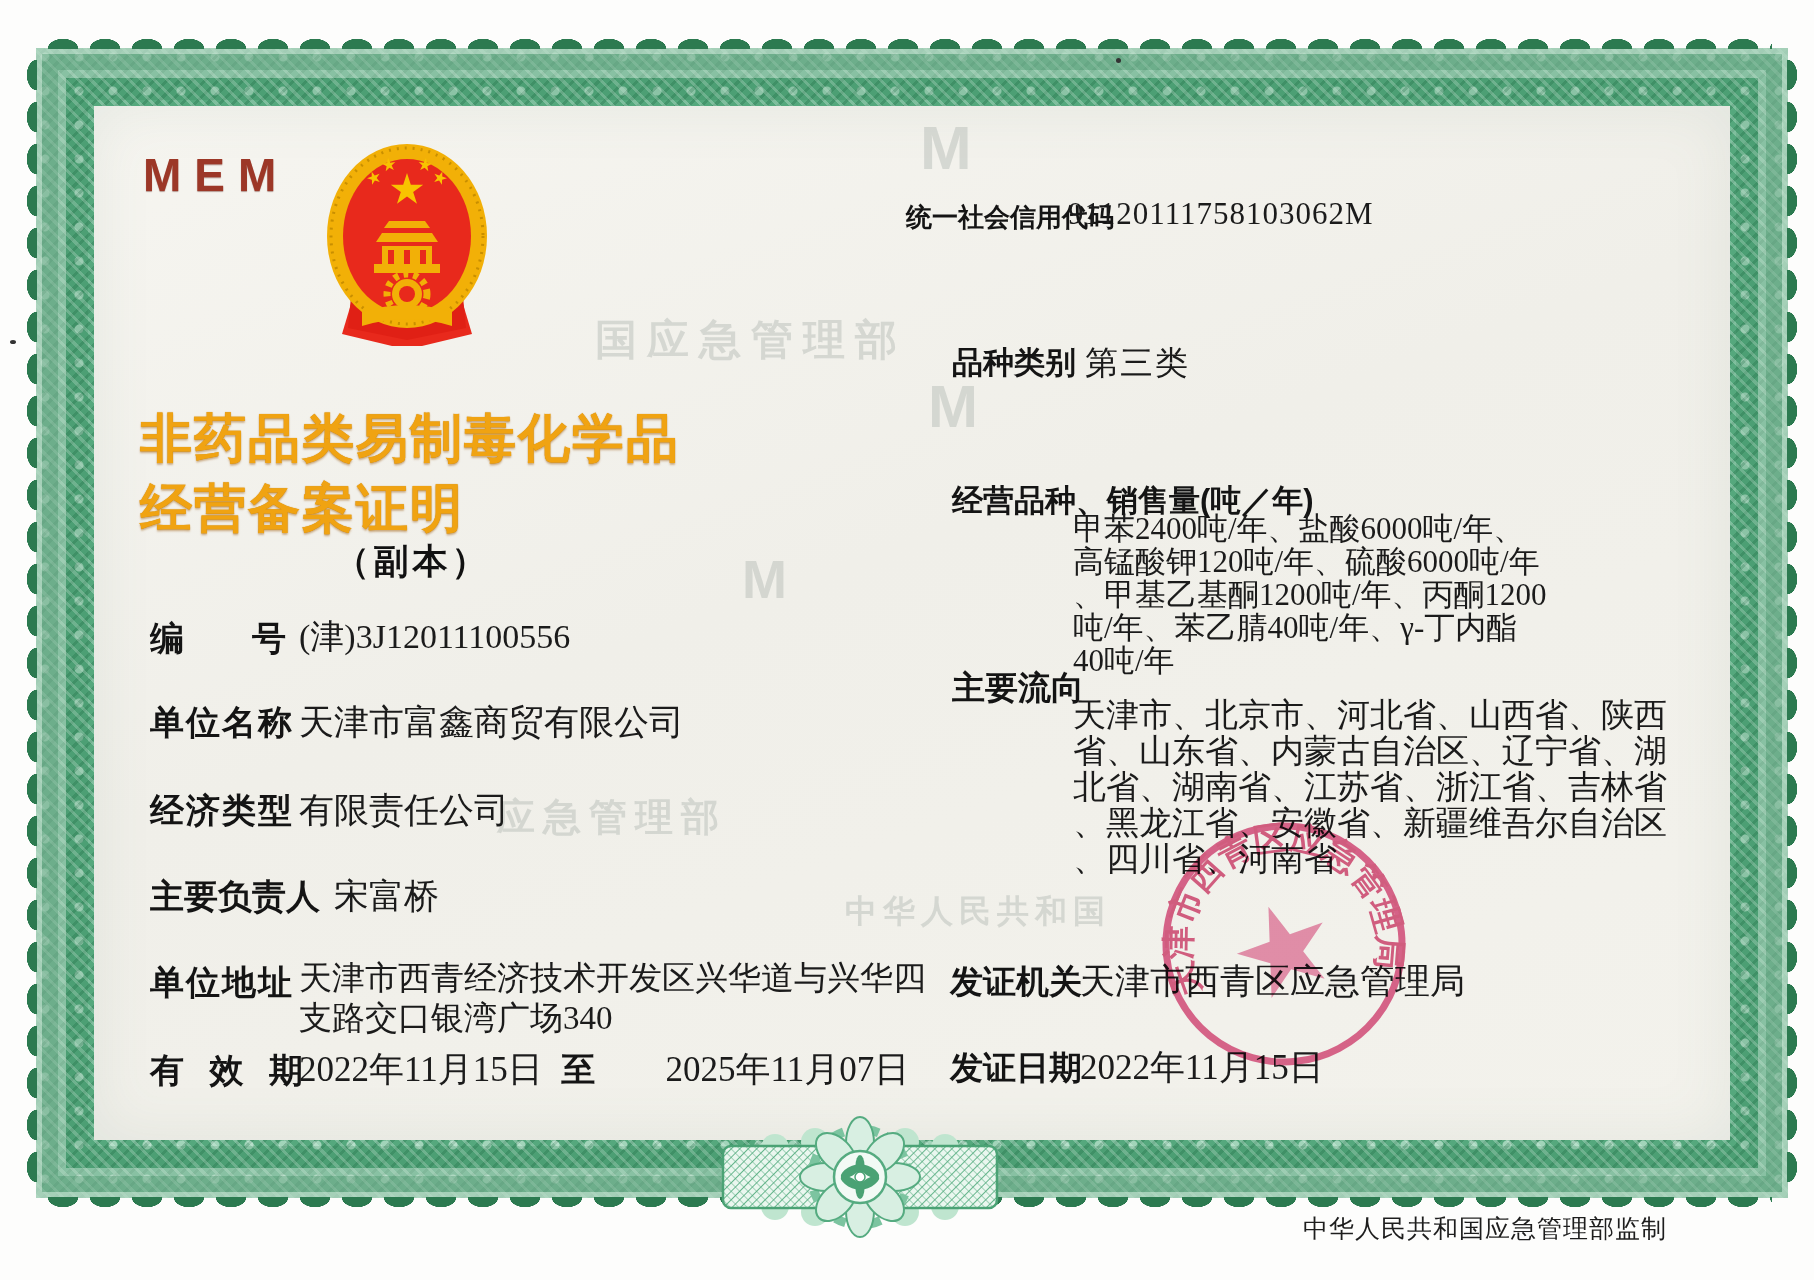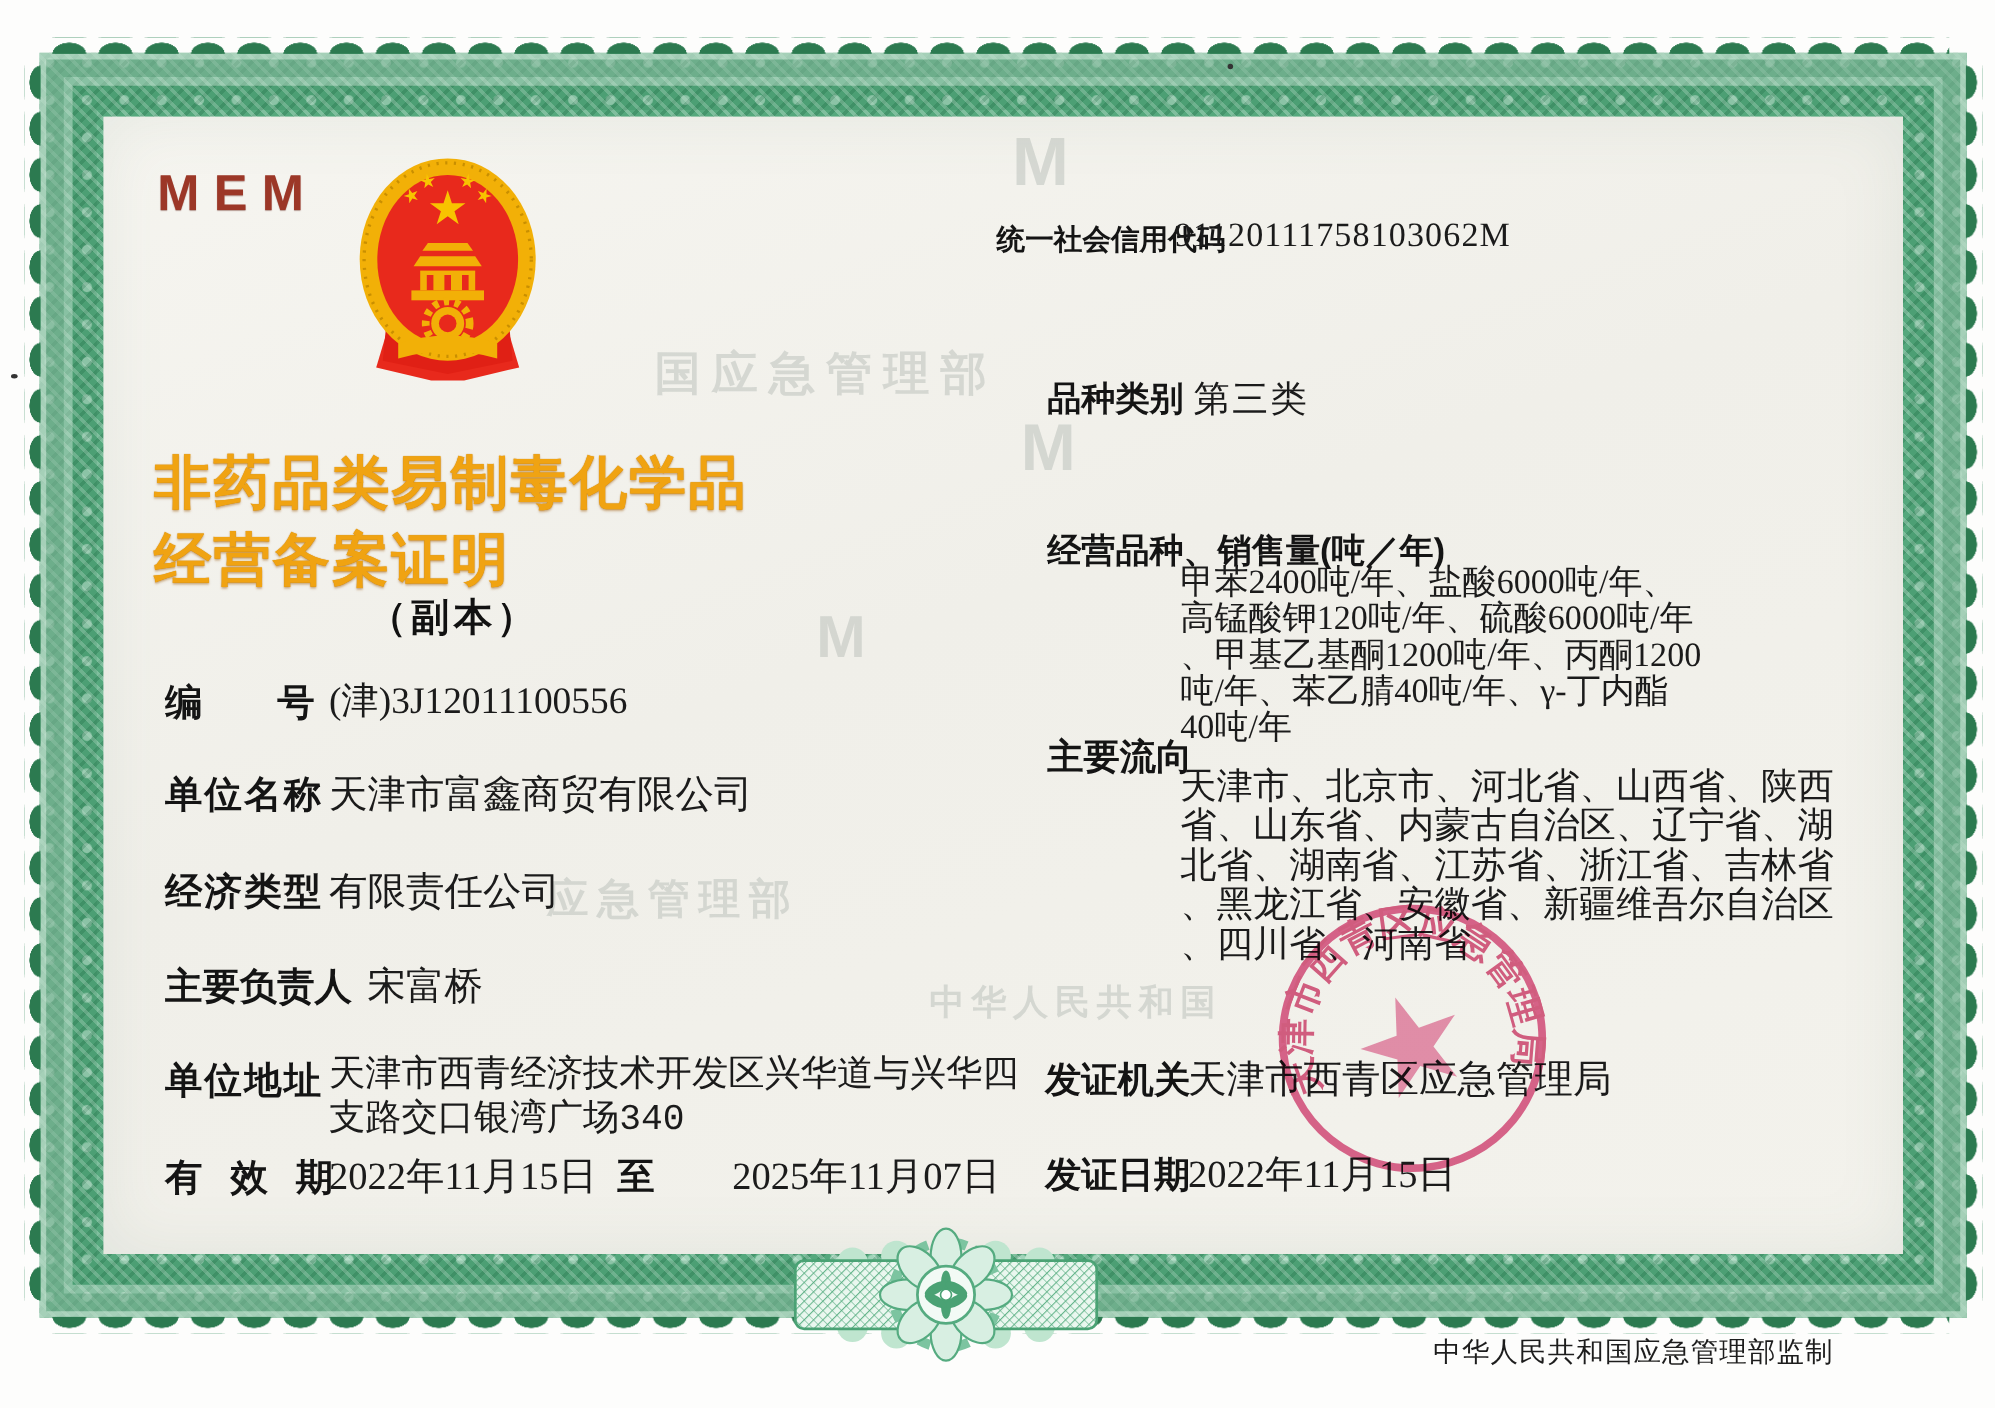--- a/index.html
+++ b/index.html
@@ -124,21 +124,21 @@
   <div class="abs lbl" style="left:150px;top:700px;font-size:34px;letter-spacing:2px;">单位名称</div>
   <div class="abs val serif" style="left:299px;top:699px;font-size:35px;">天津市富鑫商贸有限公司</div>
 
   <div class="abs lbl" style="left:150px;top:788px;font-size:34px;letter-spacing:2px;">经济类型</div>
   <div class="abs val serif" style="left:299px;top:787px;font-size:35px;">有限责任公司</div>
 
   <div class="abs lbl" style="left:150px;top:874px;font-size:34px;">主要负责人</div>
   <div class="abs val serif" style="left:334px;top:873px;font-size:35px;">宋富桥</div>
 
   <div class="abs lbl" style="left:150px;top:960px;font-size:34px;letter-spacing:2px;">单位地址</div>
-  <div class="abs val serif" style="left:299px;top:958px;font-size:33px;line-height:40px;font-family:Liberation Mono, monospace;">
+  <div class="abs val serif" style="left:299px;top:958px;font-size:33px;line-height:40px;">
     <div>天津市西青经济技术开发区兴华道与兴华四</div>
     <div>支路交口银湾广场340</div>
   </div>
 
   <div class="abs lbl" style="left:150px;top:1048px;font-size:34px;letter-spacing:8px;">有 效 期</div>
   <div class="abs" style="left:299px;top:1046px;z-index:4;">
     <span class="val serif" style="font-size:35px;">2022年11月15日</span>
     <span class="lbl" style="font-size:34px;margin:0 8px 0 14px;">至</span>
     <span class="val serif" style="font-size:35px;margin-left:58px;">2025年11月07日</span>
   </div>

